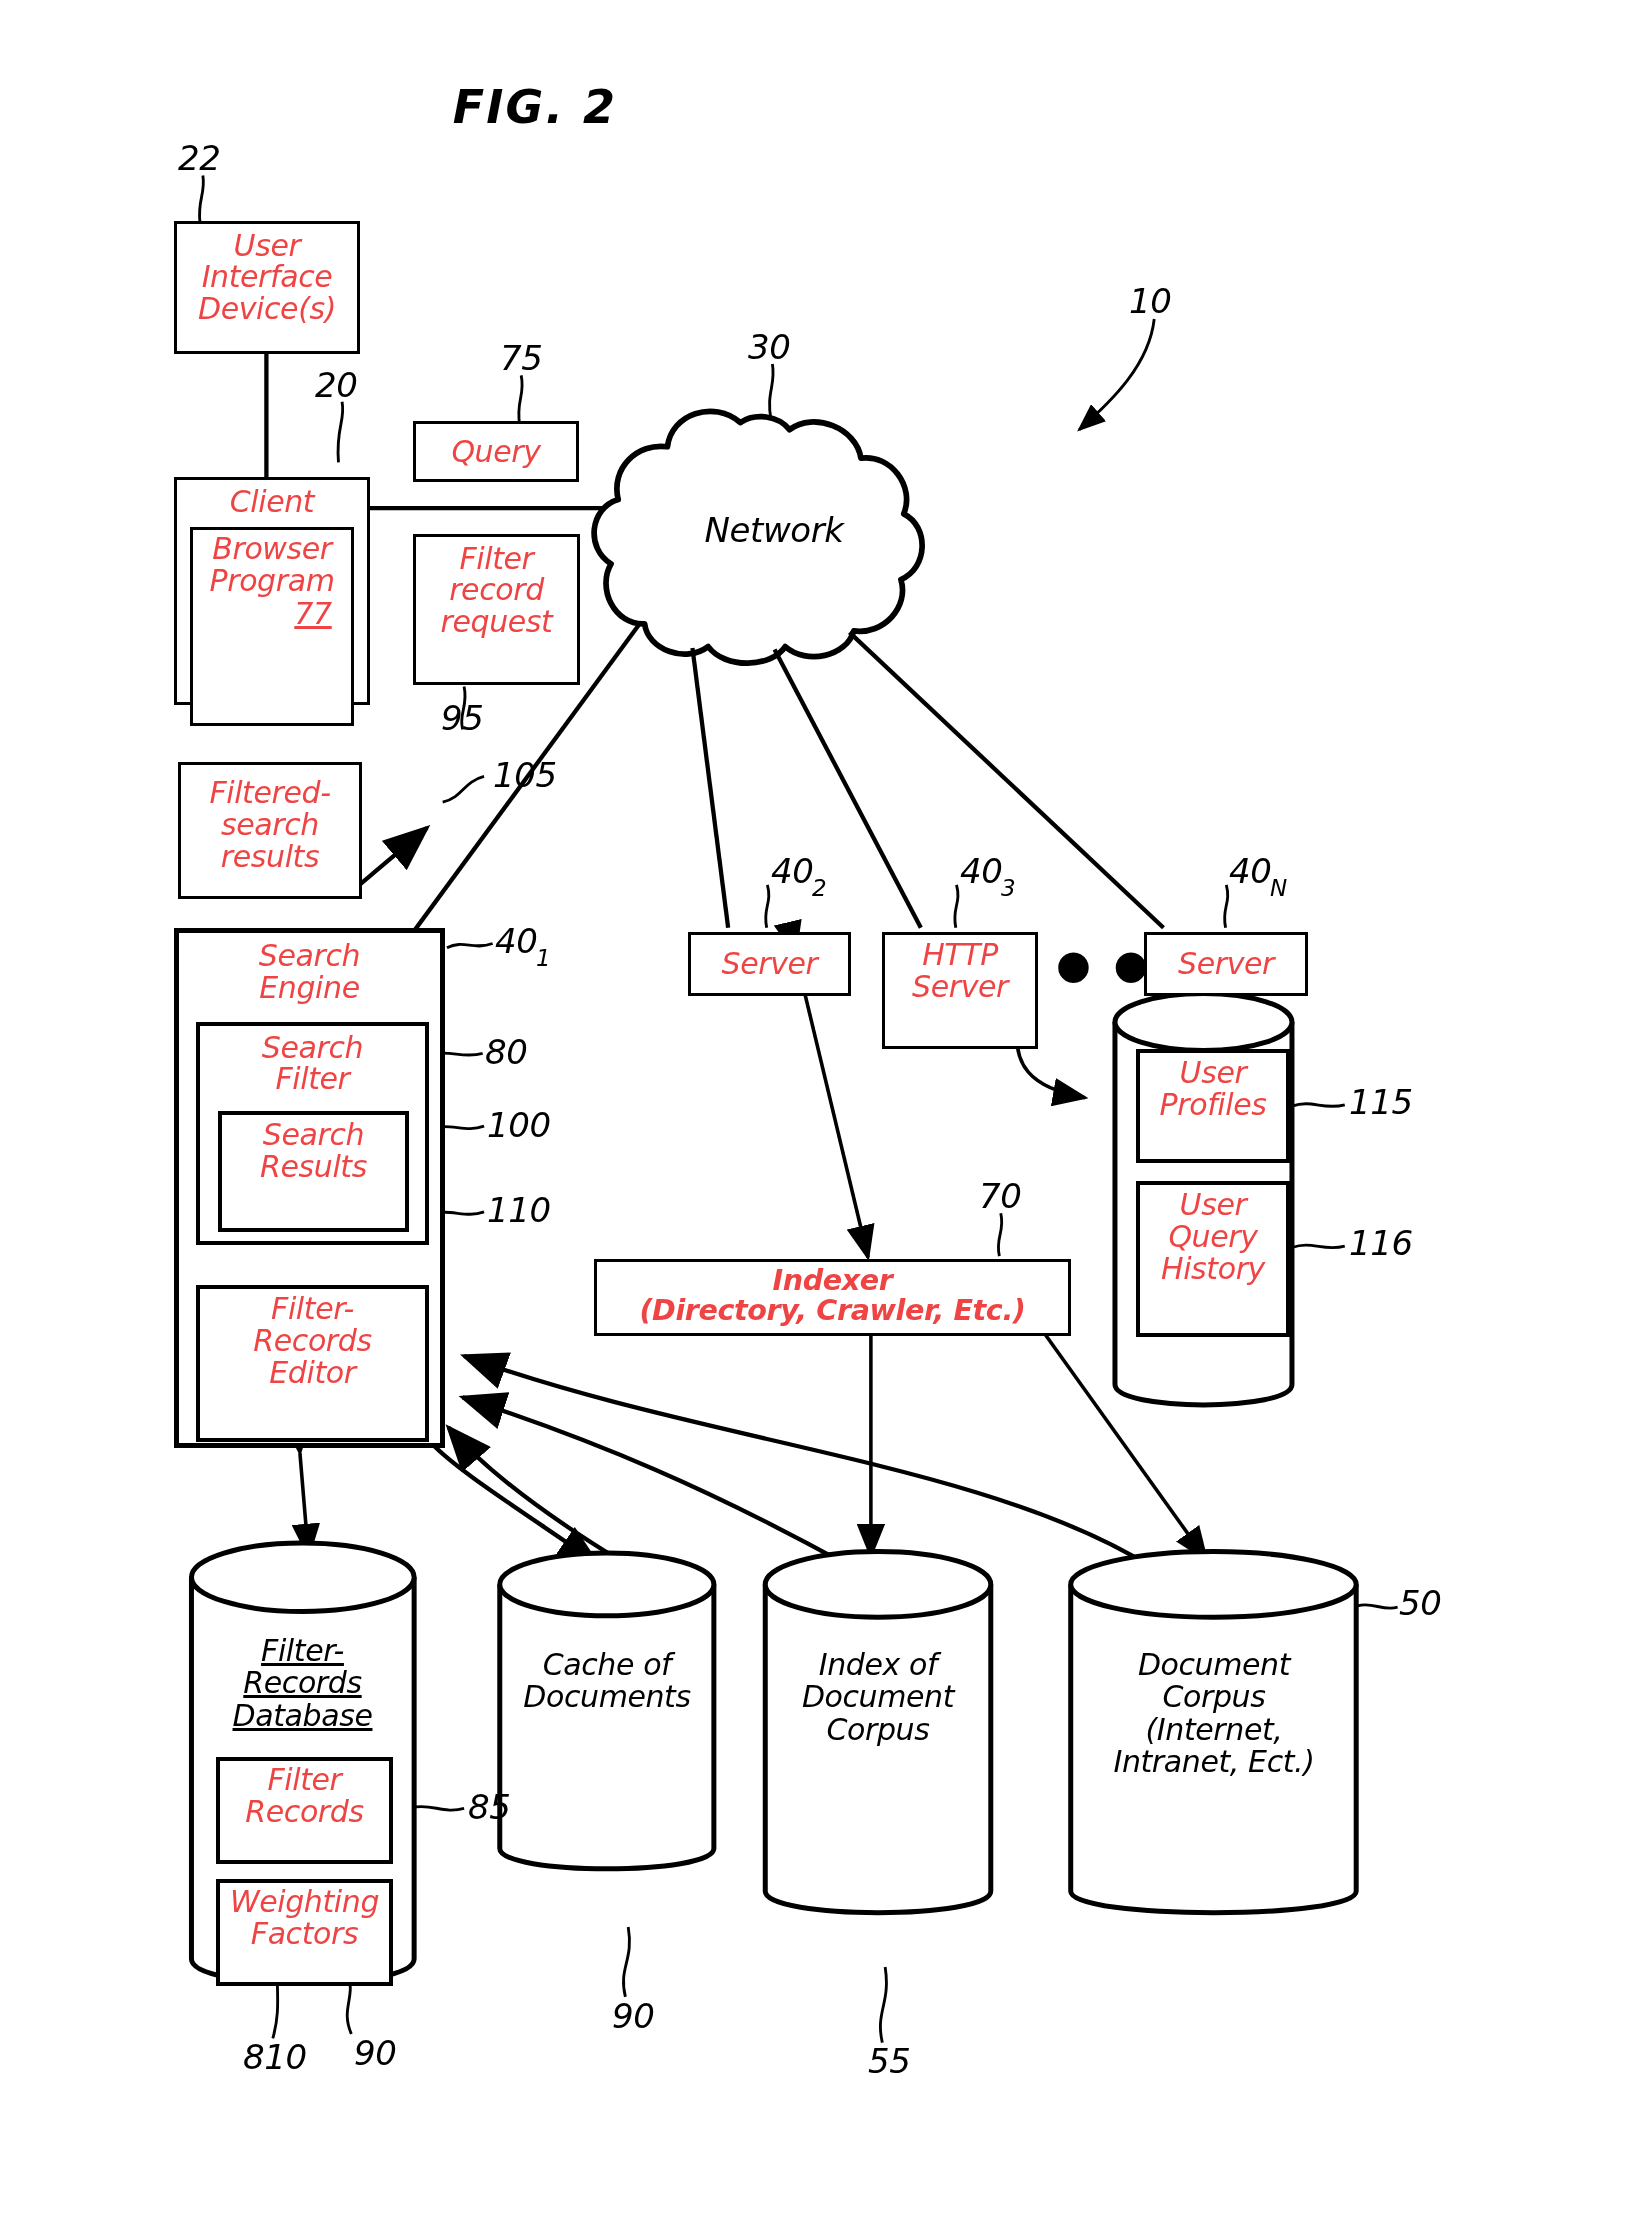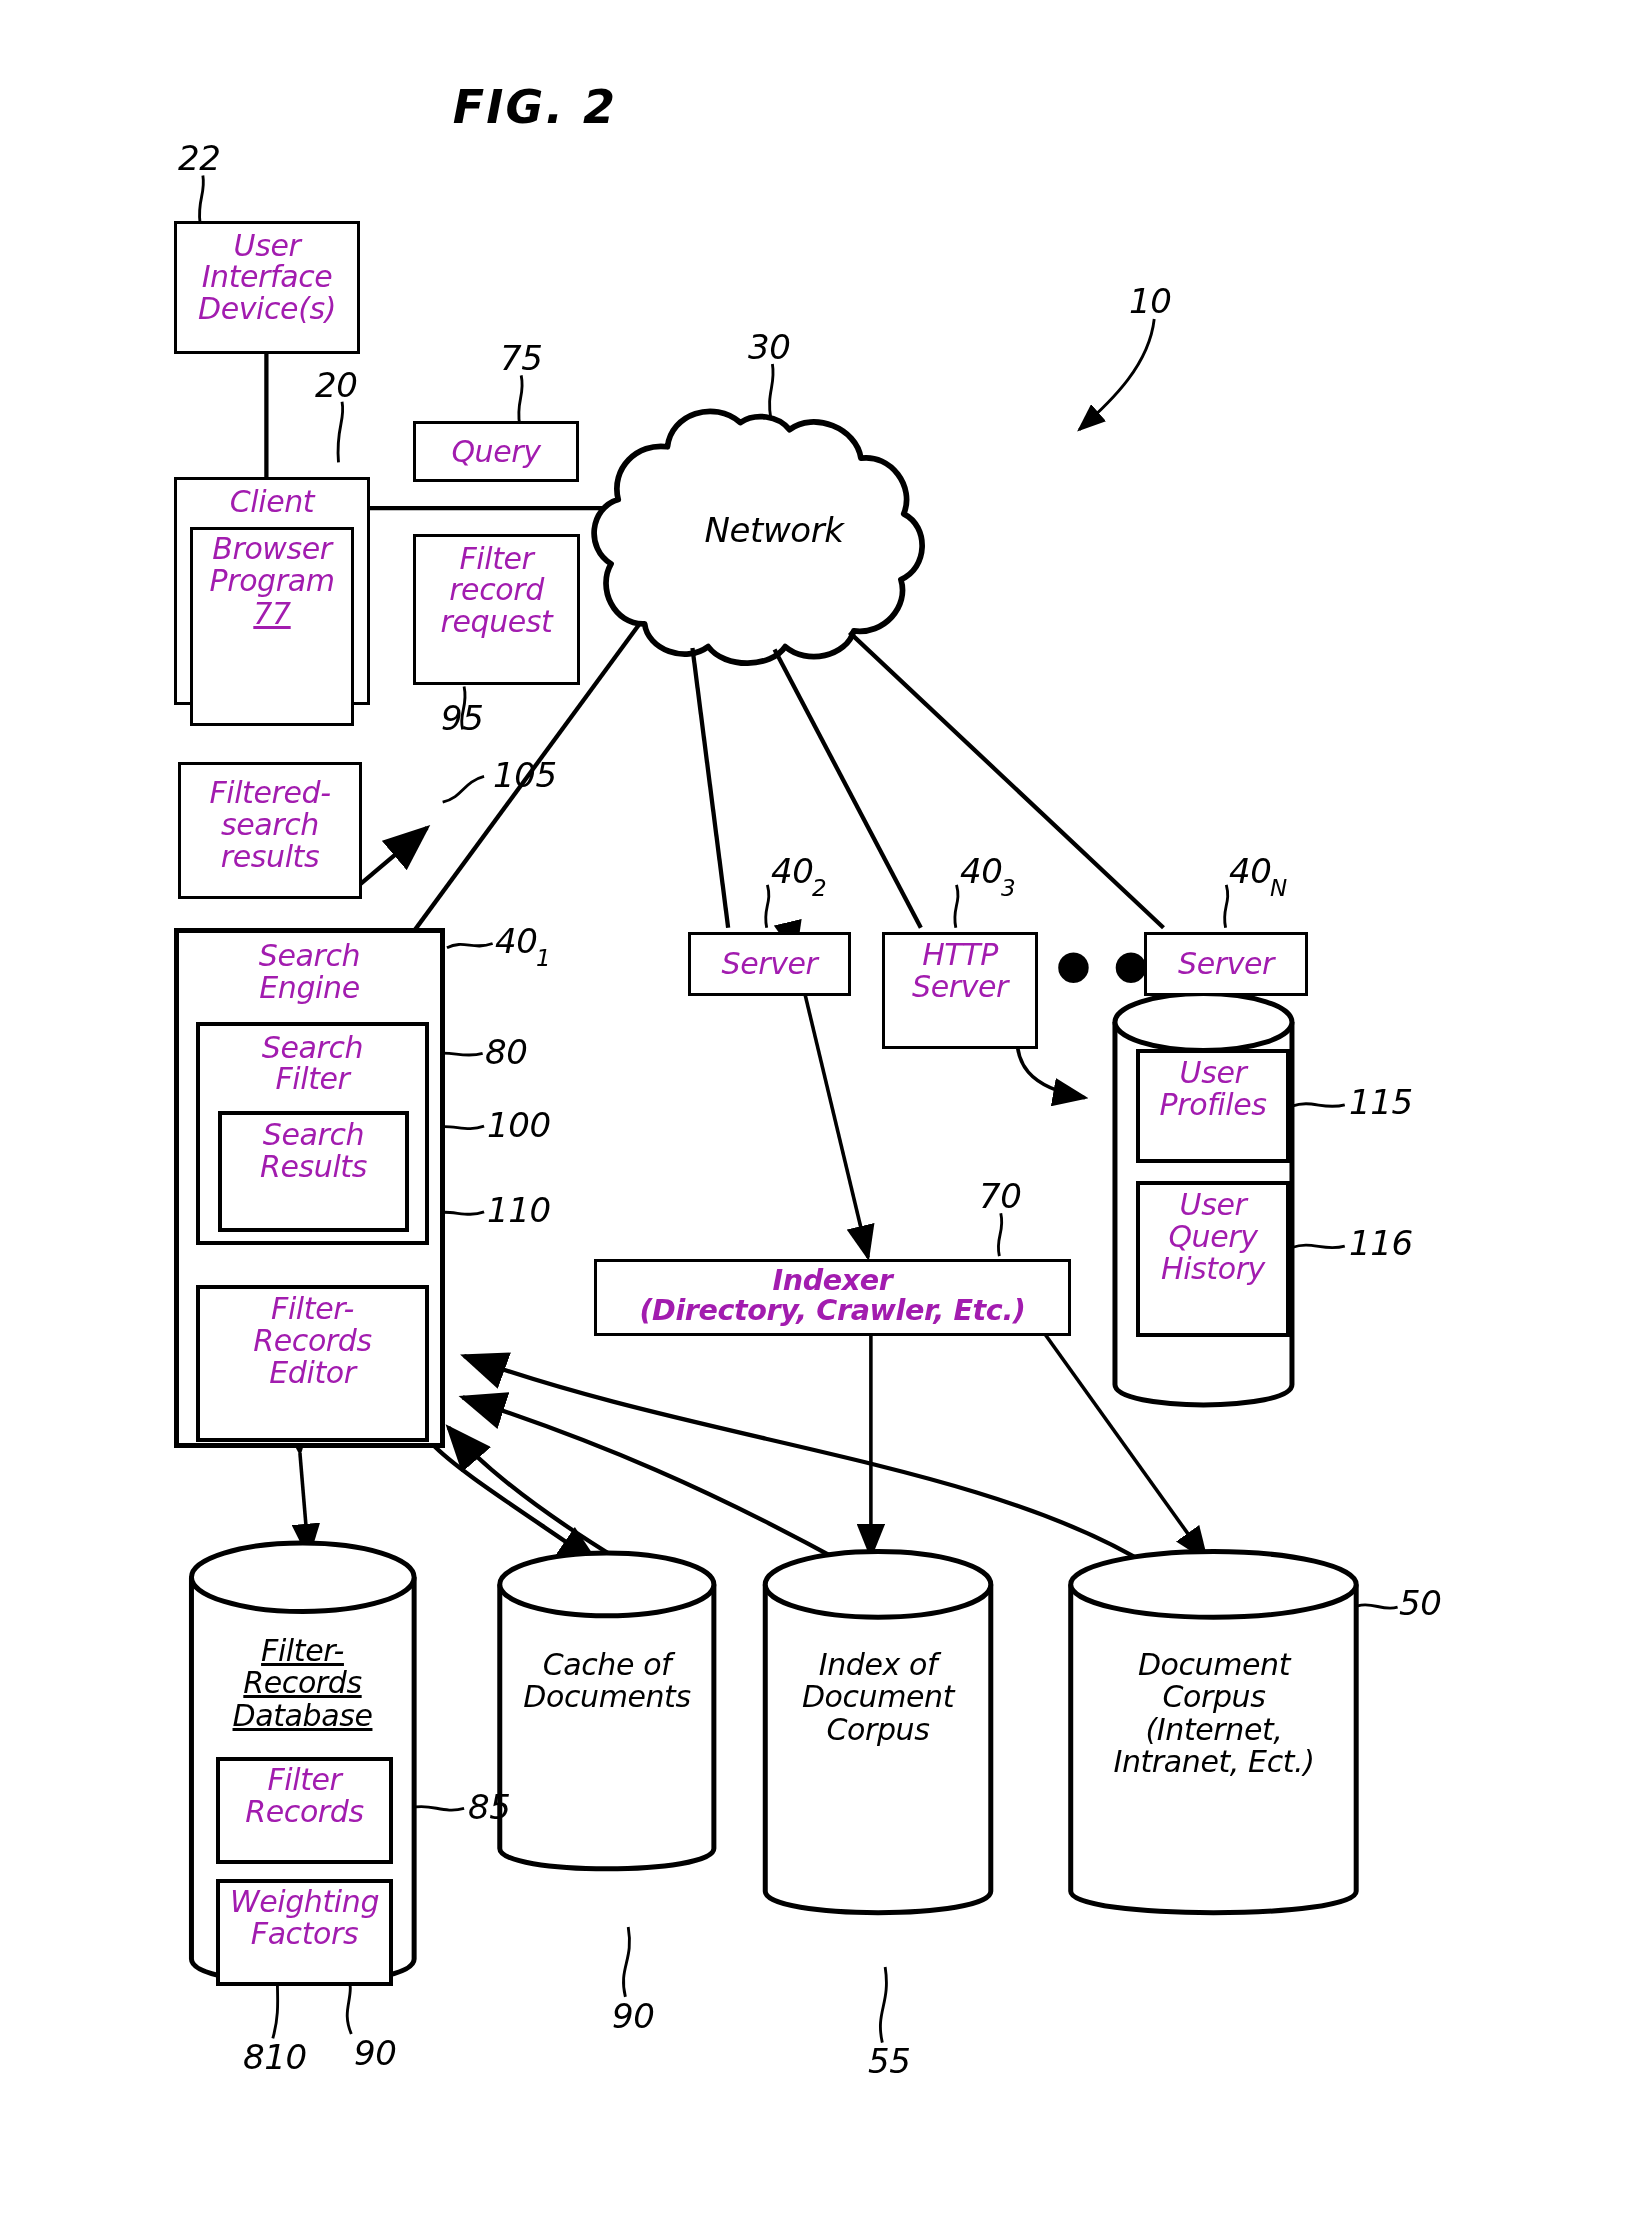--- a/index.html
+++ b/index.html
@@ -66,26 +66,26 @@
     align-items: flex-start;
     justify-content: center;
   }
   .box.thick { border-width: 3.6px; }
   .box-label {
     font-family: "DejaVu Sans", sans-serif;
     font-style: italic;
     font-size: 30px;
     line-height: 1.06;
     text-align: center;
-    color: #a21caf;
+    color: #ef4444;
     white-space: pre-line;
     width: 100%;
     letter-spacing: -0.4px;
   }
-  .box-label.u { text-decoration: underline; }
+  .box-label.u { text-decoration: underline; margin-left: 41px; }
   
   .cyl {
     position: absolute;
   }
   .cyl .cyl-label {
     position: absolute;
     width: 100%;
     text-align: center;
     font-family: "DejaVu Sans", sans-serif;
     font-style: italic;

